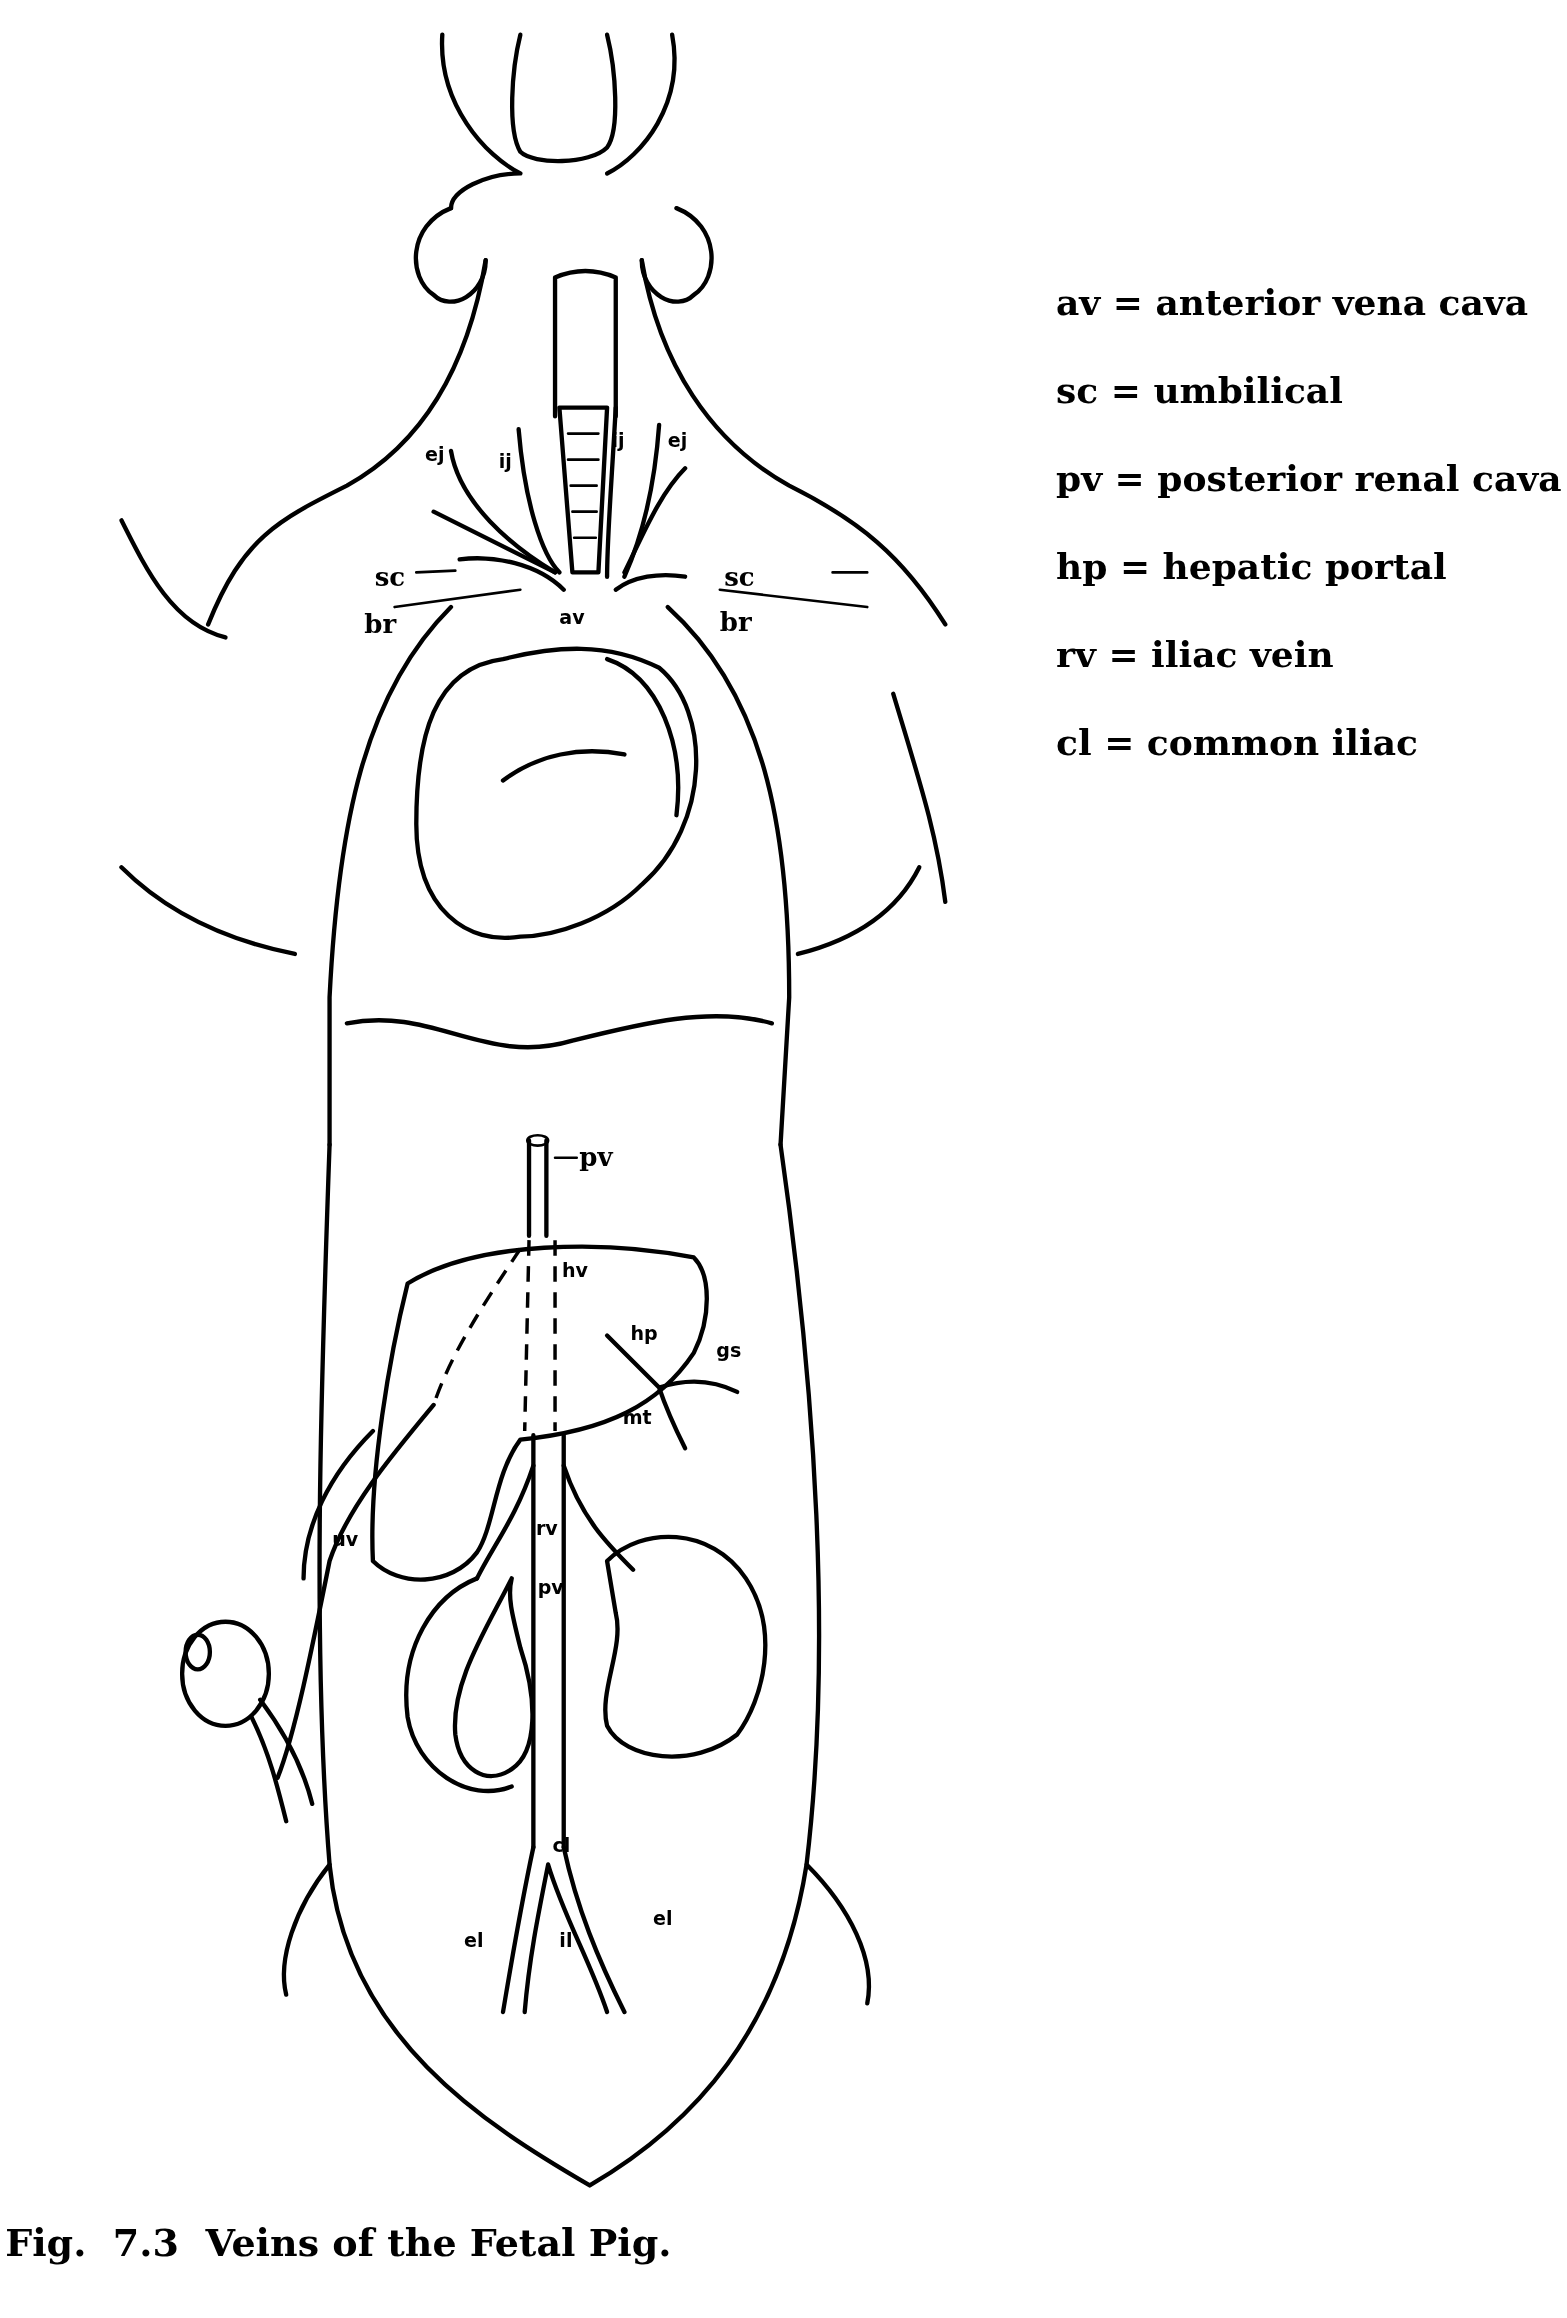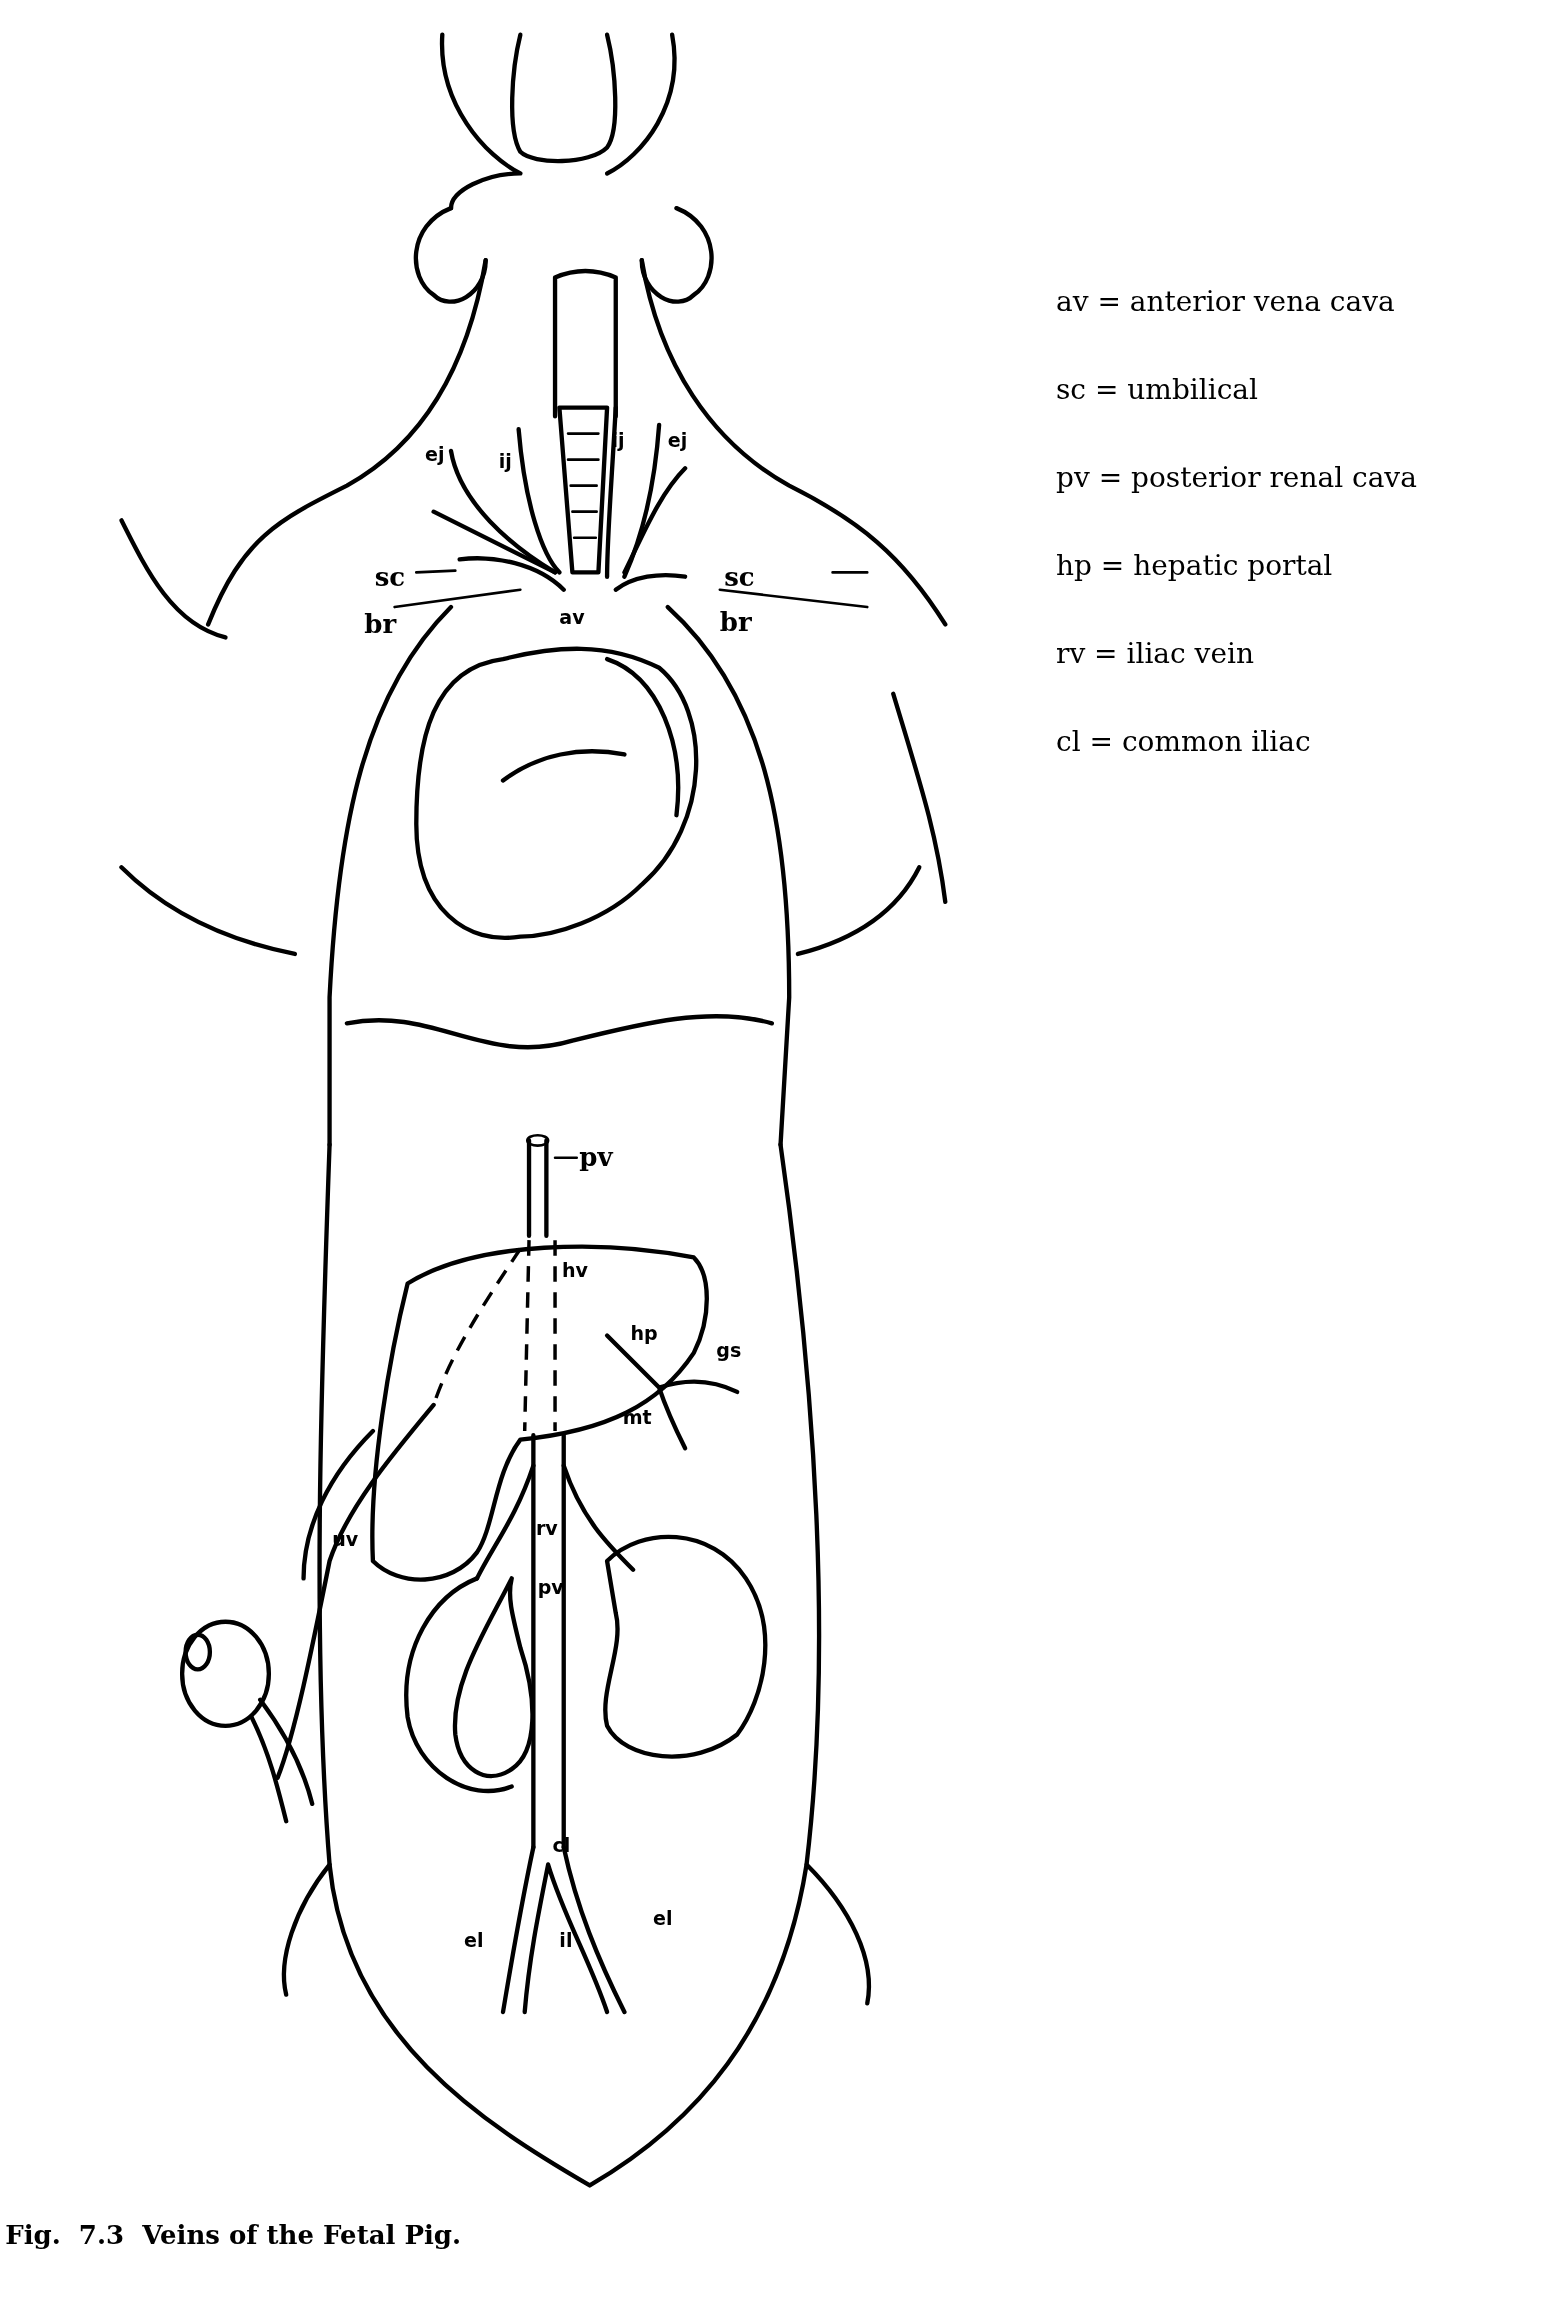--- a/index.html
+++ b/index.html
@@ -5,22 +5,22 @@
   html, body { margin: 0; padding: 0; background: #ffffff; }
   body { width: 1568px; height: 2319px; position: relative; overflow: hidden; font-family: "DejaVu Serif", serif; color: #000; }
   #figure { position: absolute; left: 0; top: 0; width: 1568px; height: 1778px; }
   svg { position: absolute; left: 0; top: 0; }
   .ln { fill: none; stroke: #000; stroke-width: 5; stroke-linecap: round; stroke-linejoin: round; }
   .thin { fill: none; stroke: #000; stroke-width: 3; stroke-linecap: round; }
   .dash { fill: none; stroke: #000; stroke-width: 4; stroke-dasharray: 18 12; }
   .lbl-sm { font-family: "DejaVu Sans", sans-serif; font-weight: bold; font-size: 22px; }
   .lbl-md { font-family: "DejaVu Serif", serif; font-weight: bold; font-size: 30px; }
   #legend { position: absolute; left: 1056px; top: 276px; }
-  .legend-item { font-family: "DejaVu Serif", serif; font-weight: normal; font-size: 28px; height: 88px; line-height: 52px; white-space: nowrap; }
-  #caption { position: absolute; left: 5.2px; top: 2220px; font-family: "DejaVu Serif", serif; font-weight: bold; font-size: 26px; white-space: pre; }
+  .legend-item { font-family: "DejaVu Serif", serif; font-weight: bold; font-size: 36px; height: 88px; line-height: 52px; white-space: nowrap; }
+  #caption { position: absolute; left: 5.2px; top: 2220px; font-family: "DejaVu Serif", serif; font-weight: bold; font-size: 38px; white-space: pre; }
 </style>
 </head>
 <body>
 
 <div id="figure">
   <svg width="1568" height="2319" viewBox="0 0 1808 2674">
 
     <path class="ln" d="M510 40 C 505 120, 560 180, 600 200 C 560 200, 520 220, 520 240"></path>
     <path class="ln" d="M775 40 C 790 120, 740 180, 700 200"></path>
 

